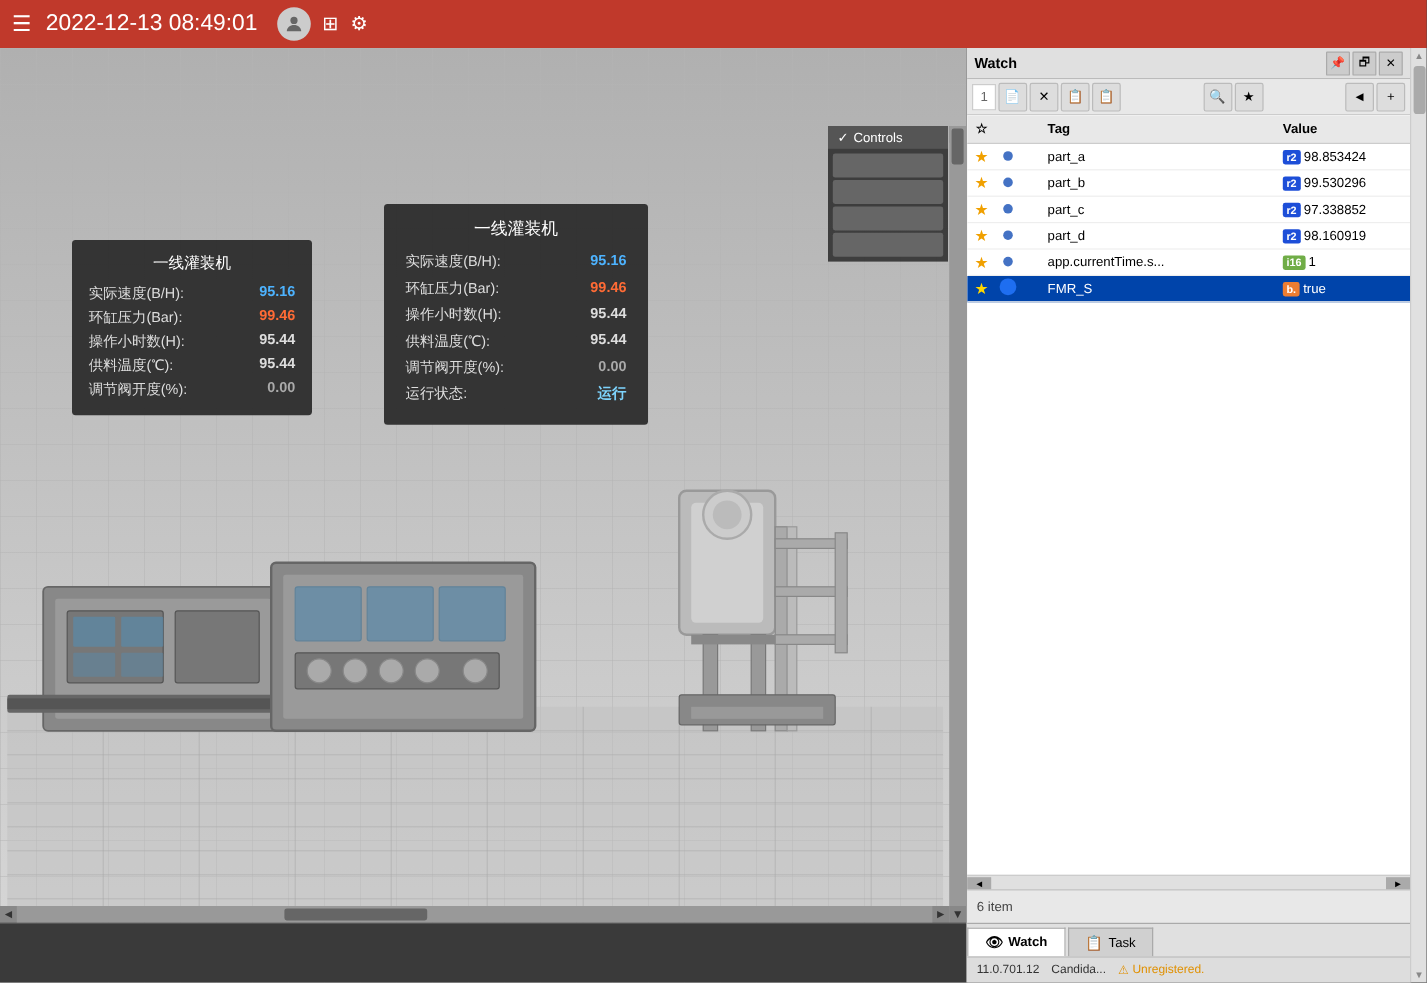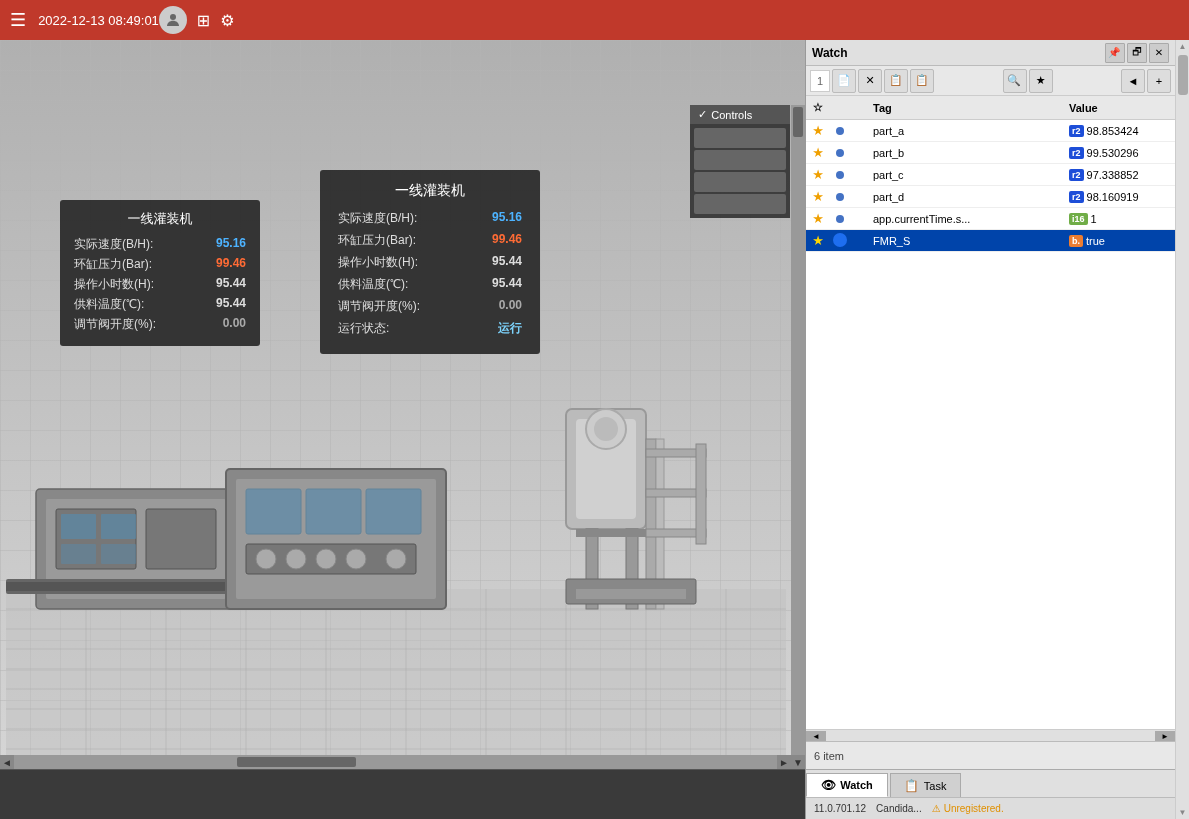--- a/index.html
+++ b/index.html
@@ -10,21 +10,21 @@
       background: #c0392b;
       color: white;
       display: flex;
       align-items: center;
       padding: 0 10px;
       height: 40px;
       flex-shrink: 0;
     }
     .title-bar .menu-icon { font-size: 18px; margin-right: 12px; cursor: pointer; }
     .title-bar .title-text { font-size: 16px; font-weight: 600; flex: 1; }
-    .title-bar .datetime { font-size: 13px; }
+    .title-bar .datetime { font-size: 19px; margin-right: 16px; }
     .title-bar .top-icons { display: flex; gap: 10px; align-items: center; }
     .title-bar .avatar { width: 28px; height: 28px; border-radius: 50%; background: #ccc; display: flex; align-items: center; justify-content: center; }
 
     
     .main-area {
       display: flex;
       flex: 1;
       overflow: hidden;
     }
 

